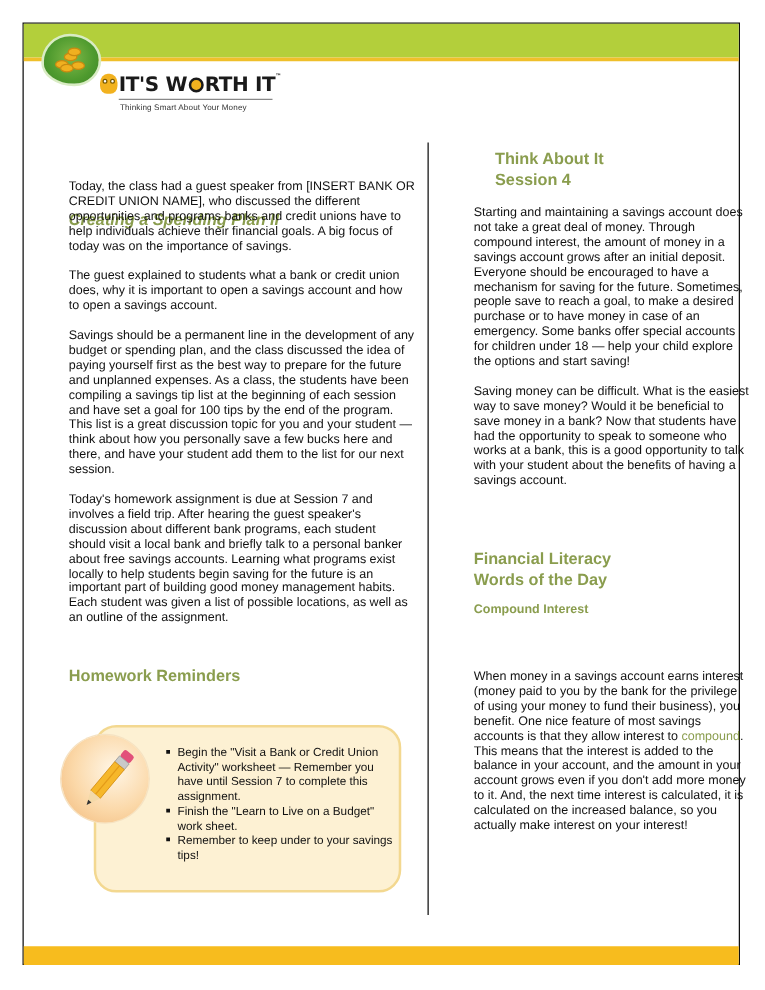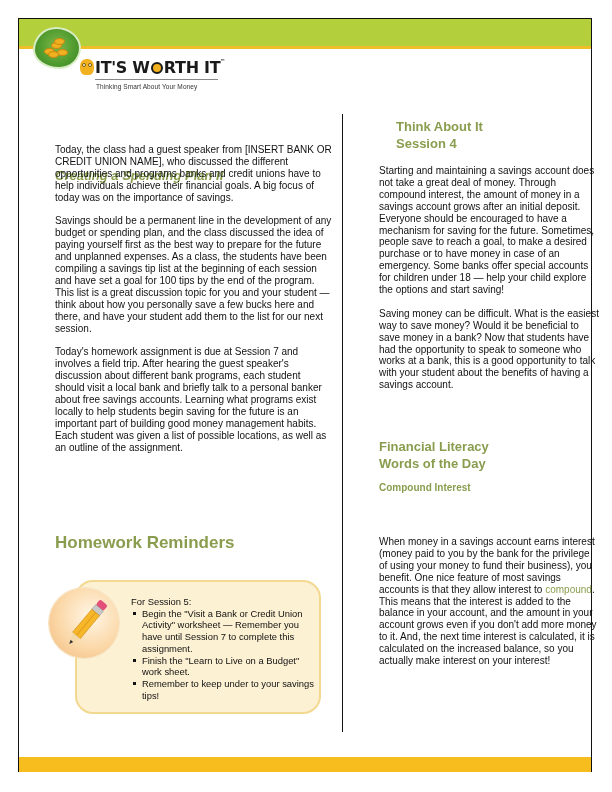--- a/index.html
+++ b/index.html
@@ -24,21 +24,21 @@
                    font-weight: bold; font-size: 16px; letter-spacing: -0.3px; color: #1a1a1a; white-space: nowrap; }
   .logo-wordmark .o { display: inline-block; width: 12px; height: 12px; background: #f2b21f; border-radius: 50%;
                       border: 2px solid #1a1a1a; box-sizing: border-box; vertical-align: -1px; margin: 0 1px; }
   .logo-tm { font-size: 5px; vertical-align: top; }
   .logo-rule { position: absolute; left: 95px; top: 79px; width: 123px; height: 1px; background: #888; }
   .logo-tagline { position: absolute; left: 96px; top: 83px; font-size: 6.5px; color: #333; letter-spacing: 0.1px; white-space: nowrap; }
 
   
   .h-green { color: #8a9d4e; font-weight: bold; margin: 0; }
   .h-left { position: absolute; left: 55px; top: 120px; font-size: 13px; font-style: italic; margin-top: 48px; }
-  .h-hw { position: absolute; left: 55px; top: 533px; font-size: 17px; }
+  .h-hw { position: absolute; left: 55px; top: 533px; font-size: 13px; }
   .h-right1 { position: absolute; left: 396px; top: 118px; font-size: 13px; line-height: 17px; width: 200px; }
   .h-right2 { position: absolute; left: 379px; top: 438px; font-size: 13px; line-height: 17px; width: 200px; }
   .h-sub { position: absolute; left: 379px; top: 482px; font-size: 10px; }
 
   .body-text { position: absolute; font-size: 10px; line-height: 11.9px; margin: 0; color: #111; }
   .para { margin: 0 0 11.9px 0; }
   .col-left { left: 55px; top: 144px; width: 277px; }
   .col-right { left: 379px; top: 165px; width: 220px; }
   .col-right2 { left: 379px; top: 536px; width: 220px; }
   .hl { color: #8a9d4e; }
@@ -76,40 +76,40 @@
   <span class="owl-eye" style="left:2px"></span>
   <span class="owl-eye" style="left:8px"></span>
 </div>
 <div class="logo-wordmark"><span>IT'S W</span><span class="o"></span><span>RTH IT</span><span class="logo-tm">™</span></div>
 <div class="logo-rule"></div>
 <div class="logo-tagline">Thinking Smart About Your Money</div>
 
 <h2 class="h-green h-left">Creating a Spending Plan II</h2>
 <div class="body-text col-left">
   <p class="para">Today, the class had a guest speaker from [INSERT BANK OR CREDIT UNION NAME], who discussed the different opportunities and programs banks and credit unions have to help individuals achieve their financial goals. A big focus of today was on the importance of savings.</p>
+  <p class="para">The guest explained to students what a bank or credit union does, why it is important to open a savings account and how to open a savings account.</p>
   <p class="para">Savings should be a permanent line in the development of any budget or spending plan, and the class discussed the idea of paying yourself first as the best way to prepare for the future and unplanned expenses. As a class, the students have been compiling a savings tip list at the beginning of each session and have set a goal for 100 tips by the end of the program. This list is a great discussion topic for you and your student — think about how you personally save a few bucks here and there, and have your student add them to the list for our next session.</p>
   <p class="para">Today's homework assignment is due at Session 7 and involves a field trip. After hearing the guest speaker's discussion about different bank programs, each student should visit a local bank and briefly talk to a personal banker about free savings accounts. Learning what programs exist locally to help students begin saving for the future is an important part of building good money management habits. Each student was given a list of possible locations, as well as an outline of the assignment.</p>
 </div>
 
 <h2 class="h-green h-hw">Homework Reminders</h2>
 
 <div class="callout"></div>
 <div class="pencil-circle"></div>
 <svg class="pencil" viewBox="0 0 60 60">
   <g transform="rotate(40 30 30)">
     <rect x="25" y="2" width="10" height="7" rx="2" fill="#e2507a"></rect>
     <rect x="25" y="9" width="10" height="6" fill="#c9c9c9" stroke="#9a9a9a" stroke-width="0.6"></rect>
     <rect x="25" y="15" width="10" height="30" fill="#f6b72a" stroke="#d08a10" stroke-width="0.6"></rect>
     <line x1="30" y1="15" x2="30" y2="45" stroke="#e39a18" stroke-width="1"></line>
     <polygon points="25,45 35,45 30,56" fill="#f3d9a8"></polygon>
     <polygon points="28.3,52 31.7,52 30,56" fill="#333"></polygon>
   </g>
 </svg>
 <div class="callout-text">
-  <div>For Session 5:</div>
   <ul>
     <li>Begin the "Visit a Bank or Credit Union Activity" worksheet — Remember you have until Session 7 to complete this assignment.</li>
     <li>Finish the "Learn to Live on a Budget" work sheet.</li>
     <li>Remember to keep under to your savings tips!</li>
   </ul>
 </div>
 
 <div class="divider"></div>
 
 <h2 class="h-green h-right1">

